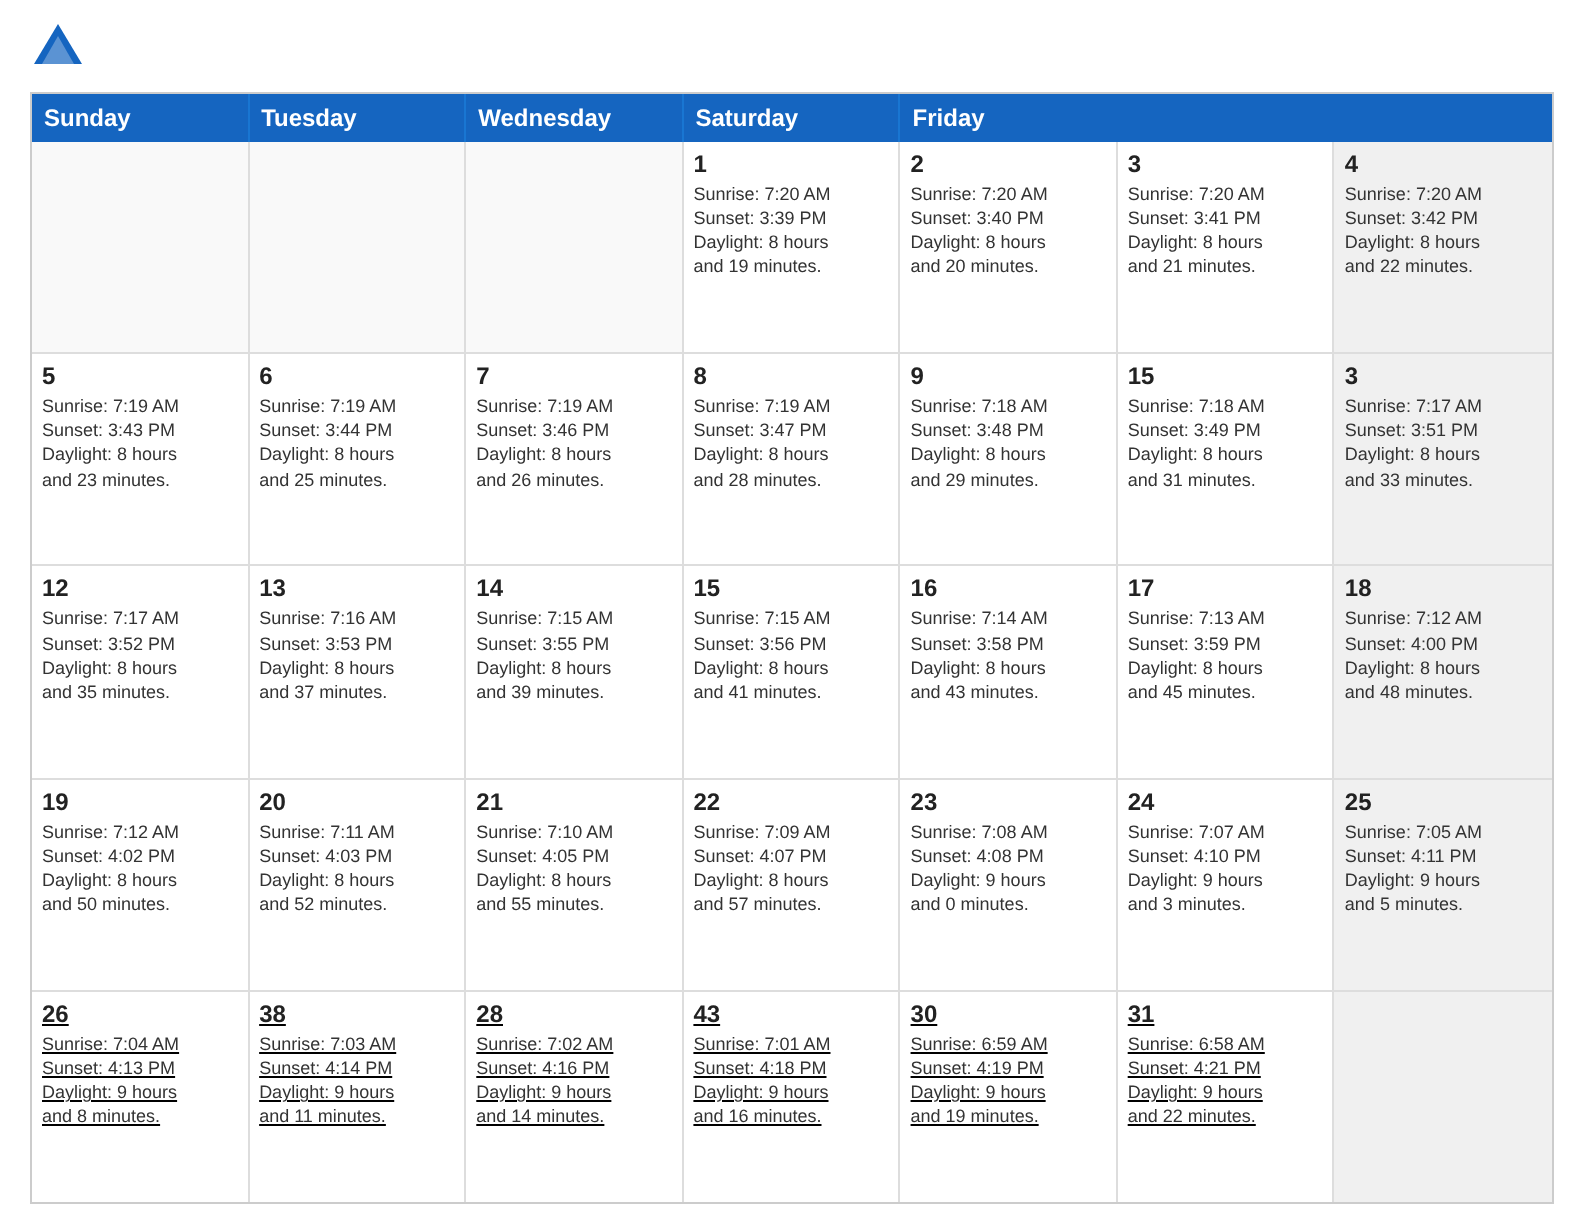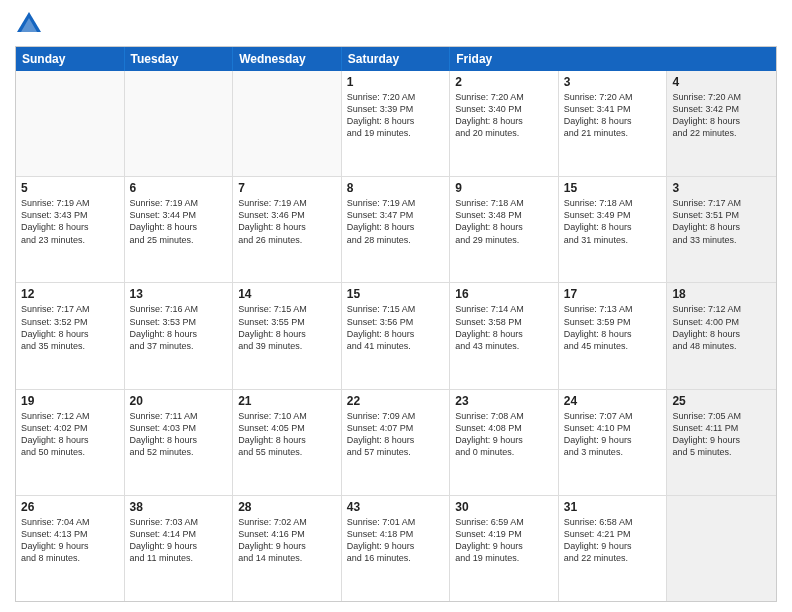--- a/index.html
+++ b/index.html
@@ -84,21 +84,21 @@
       flex: 1;
       display: flex;
       flex-direction: column;
     }
     .cal-row {
       display: grid;
       grid-template-columns: repeat(7, 1fr);
       flex: 1;
       border-bottom: 1px solid #ddd;
     }
-    .cal-row:last-child { border-bottom: none; }
+    .cal-row:last-child { border-bottom: none; text-decoration: underline; }
     .cal-cell {
       border-right: 1px solid #ddd;
       padding: 4px 5px;
       font-size: 9.5px;
       color: #333;
       vertical-align: top;
       background: #fff;
       min-height: 0;
     }
     .cal-cell:last-child { border-right: none; }

